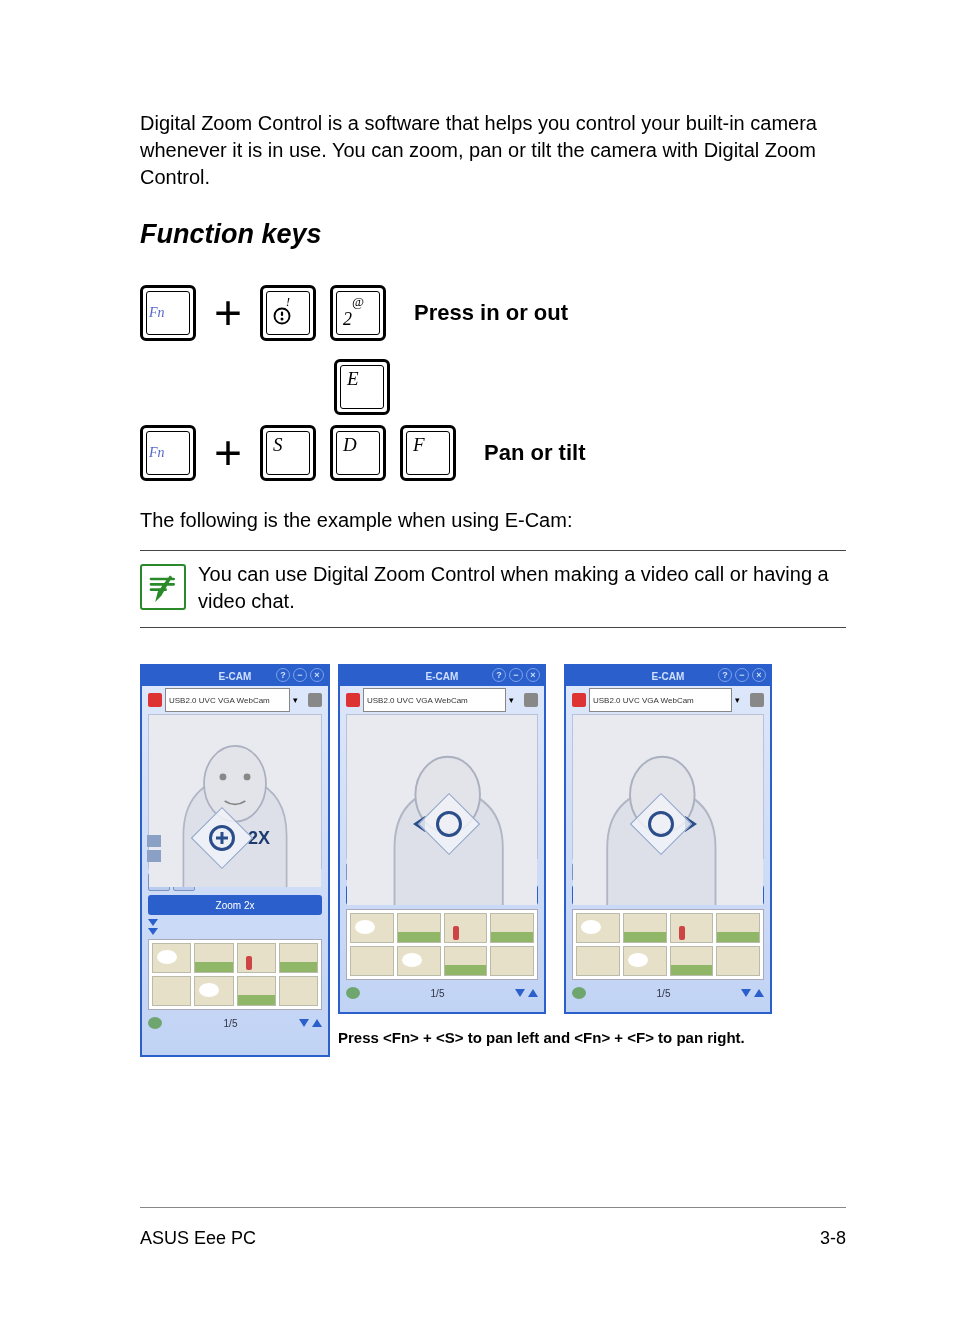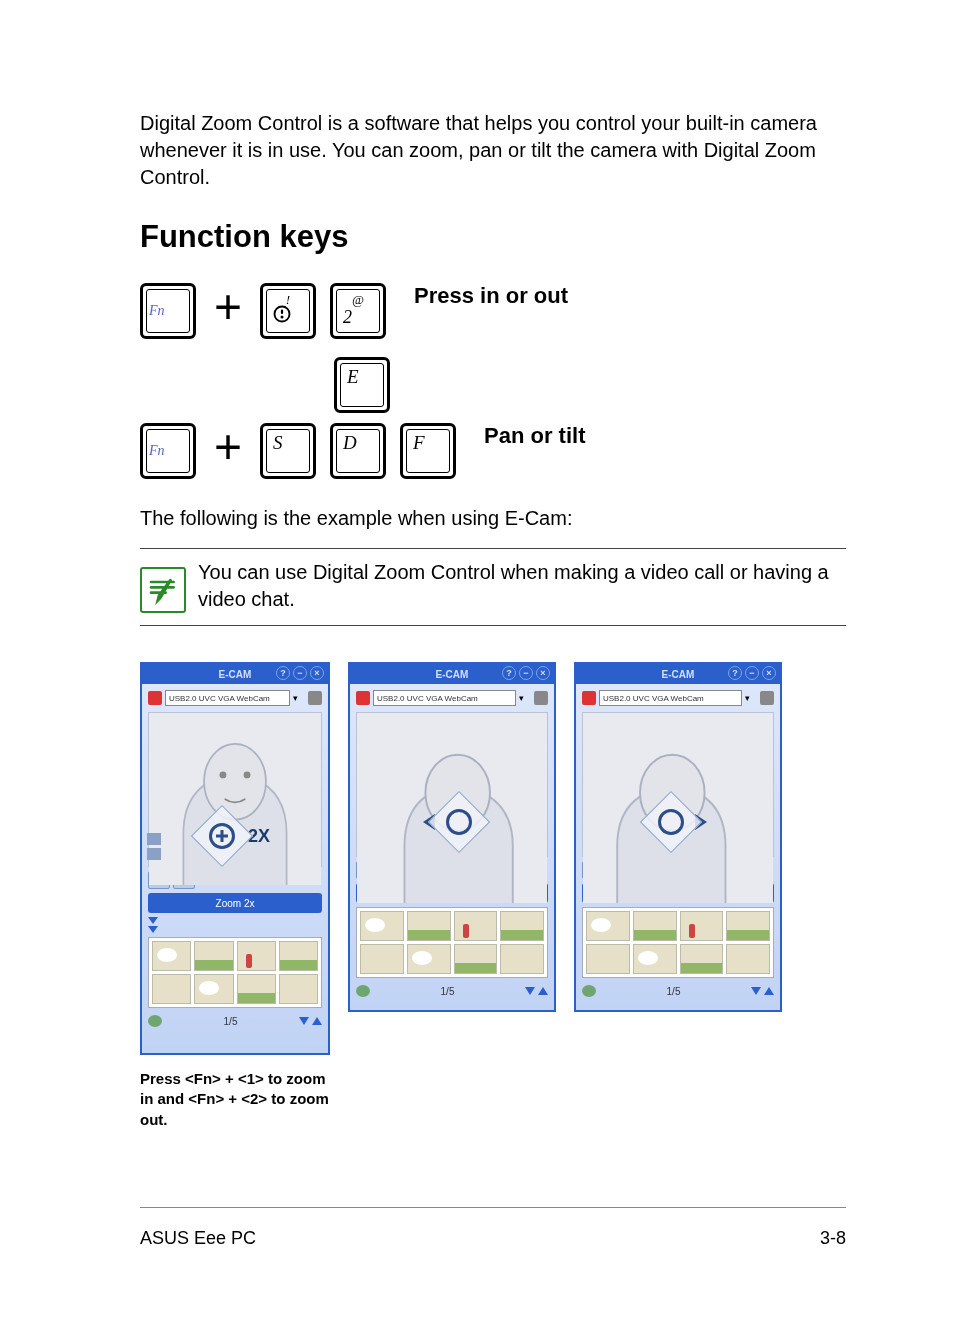--- a/index.html
+++ b/index.html
@@ -19,27 +19,28 @@
     font-weight: 700;
     margin-bottom: 14px;
     letter-spacing: 0.5px;
   }
   .intro {
     font-size: 20px;
     line-height: 1.35;
     margin-bottom: 28px;
   }
   .subtitle {
-    font-size: 31px;
+    font-size: 27px;
     font-weight: 700;
-    margin-bottom: 28px;
+    margin-bottom: 35px;
+    font-style: italic;
   }
   .key-row {
     display: flex;
-    align-items: flex-start;
+    align-items: center;
     gap: 14px;
     margin-bottom: 18px;
   }
   .key {
     width: 56px;
     height: 56px;
     border: 3px solid #000;
     border-radius: 6px;
     position: relative;
     display: flex;
@@ -82,21 +83,21 @@
   }
   .keys-stack {
     display:flex; flex-direction:column; gap:10px; align-items:flex-start;
   }
   .example-text {
     font-size: 20px;
     margin: 28px 0 18px 0;
   }
   .note-sep { border-top: 1px solid #444; margin: 0 0 8px 0; }
   .note-row {
-    display:flex; align-items:flex-end; gap:12px;
+    display:flex; align-items:center; gap:12px;
     padding-bottom:10px;
   }
   .note-sep2 { border-top: 1px solid #444; margin-top:2px; margin-bottom:36px;}
   .note-icon {
     width:46px; height:46px; border:2px solid #2a8a2a; border-radius:3px;
     display:flex; align-items:center; justify-content:center;
     position:relative; flex-shrink:0;
   }
   .note-icon svg { width:32px; height:32px; }
   .note-text { font-size:20px; line-height:1.35; padding-top:2px;}
@@ -119,21 +120,21 @@
     font-size:10px;
     display:flex; align-items:center; justify-content:center;
     position:relative;
     font-weight:600;
   }
   .ec-btns { position:absolute; right:4px; top:2px; display:flex; gap:3px;}
   .ec-btn { width:14px; height:14px; border-radius:50%; background:#2b5fcb; border:1.5px solid #7ea3ec; display:flex; align-items:center; justify-content:center; font-size:9px; color:#cfe0ff; line-height:1;}
   .ec-device {
     height:20px; margin:4px 6px; display:flex; align-items:center; gap:3px;
   }
-  .ec-device-box { flex:1; background:#fff; border:1px solid #888; height:16px; font-size:8px; display:flex; align-items:center; padding:0 3px; color:#333;}
+  .ec-device-box { flex:1; background:#fff; border:1px solid #888; height:24px; font-size:8px; display:flex; align-items:center; padding:0 3px; color:#333;}
   .ec-cam-sm { width:14px; height:14px; background:#d33; border-radius:2px;}
   .ec-viewport {
     margin:2px 6px; background:#eceef2; position:relative;
     border:1px solid #b8c3da;
   }
   .tall .ec-viewport { height:155px;}
   .short .ec-viewport { height:145px;}
   .face-sketch {
     position:absolute; inset:0;
   }
@@ -331,21 +332,20 @@
         </div>
         <div class="ec-pager">
           <div class="si" style="width:14px;height:12px;background:#6fa66f;border-radius:50%;"></div>
           <span>1/5</span>
           <div class="arrows">
               <div class="pg-btn pg-down"></div>
               <div class="pg-btn pg-up"></div>
             </div>
         </div>
       </div>
-      <div class="caption" style="max-width:200px;">Press &lt;Fn&gt; + &lt;1&gt; to zoom in and &lt;Fn&gt; + &lt;2&gt; to zoom out.</div>
     </div>
 
     <div class="figcol" style="flex:1;">
       <div class="pair">
 
         <div class="e-cam short">
           <div class="ec-titlebar">
               <span>E-CAM</span>
             <div class="ec-btns">
               <div class="ec-btn">?</div>
@@ -447,20 +447,21 @@
           <div class="ec-pager">
             <div style="width:14px;height:12px;background:#6fa66f;border-radius:50%;"></div>
             <span>1/5</span>
             <div class="arrows">
                 <div class="pg-btn pg-down"></div>
                 <div class="pg-btn pg-up"></div>
               </div>
           </div>
         </div>
       </div>
+      <div class="caption">Press &lt;Fn&gt; + &lt;S&gt; to pan left and &lt;Fn&gt; + &lt;F&gt; to pan right.</div>
     </div>
   </div>
 </div>
 
 <div class="footer">
   <span>ASUS Eee PC</span>
   <span>3-8</span>
 </div>
 
 </body></html>

